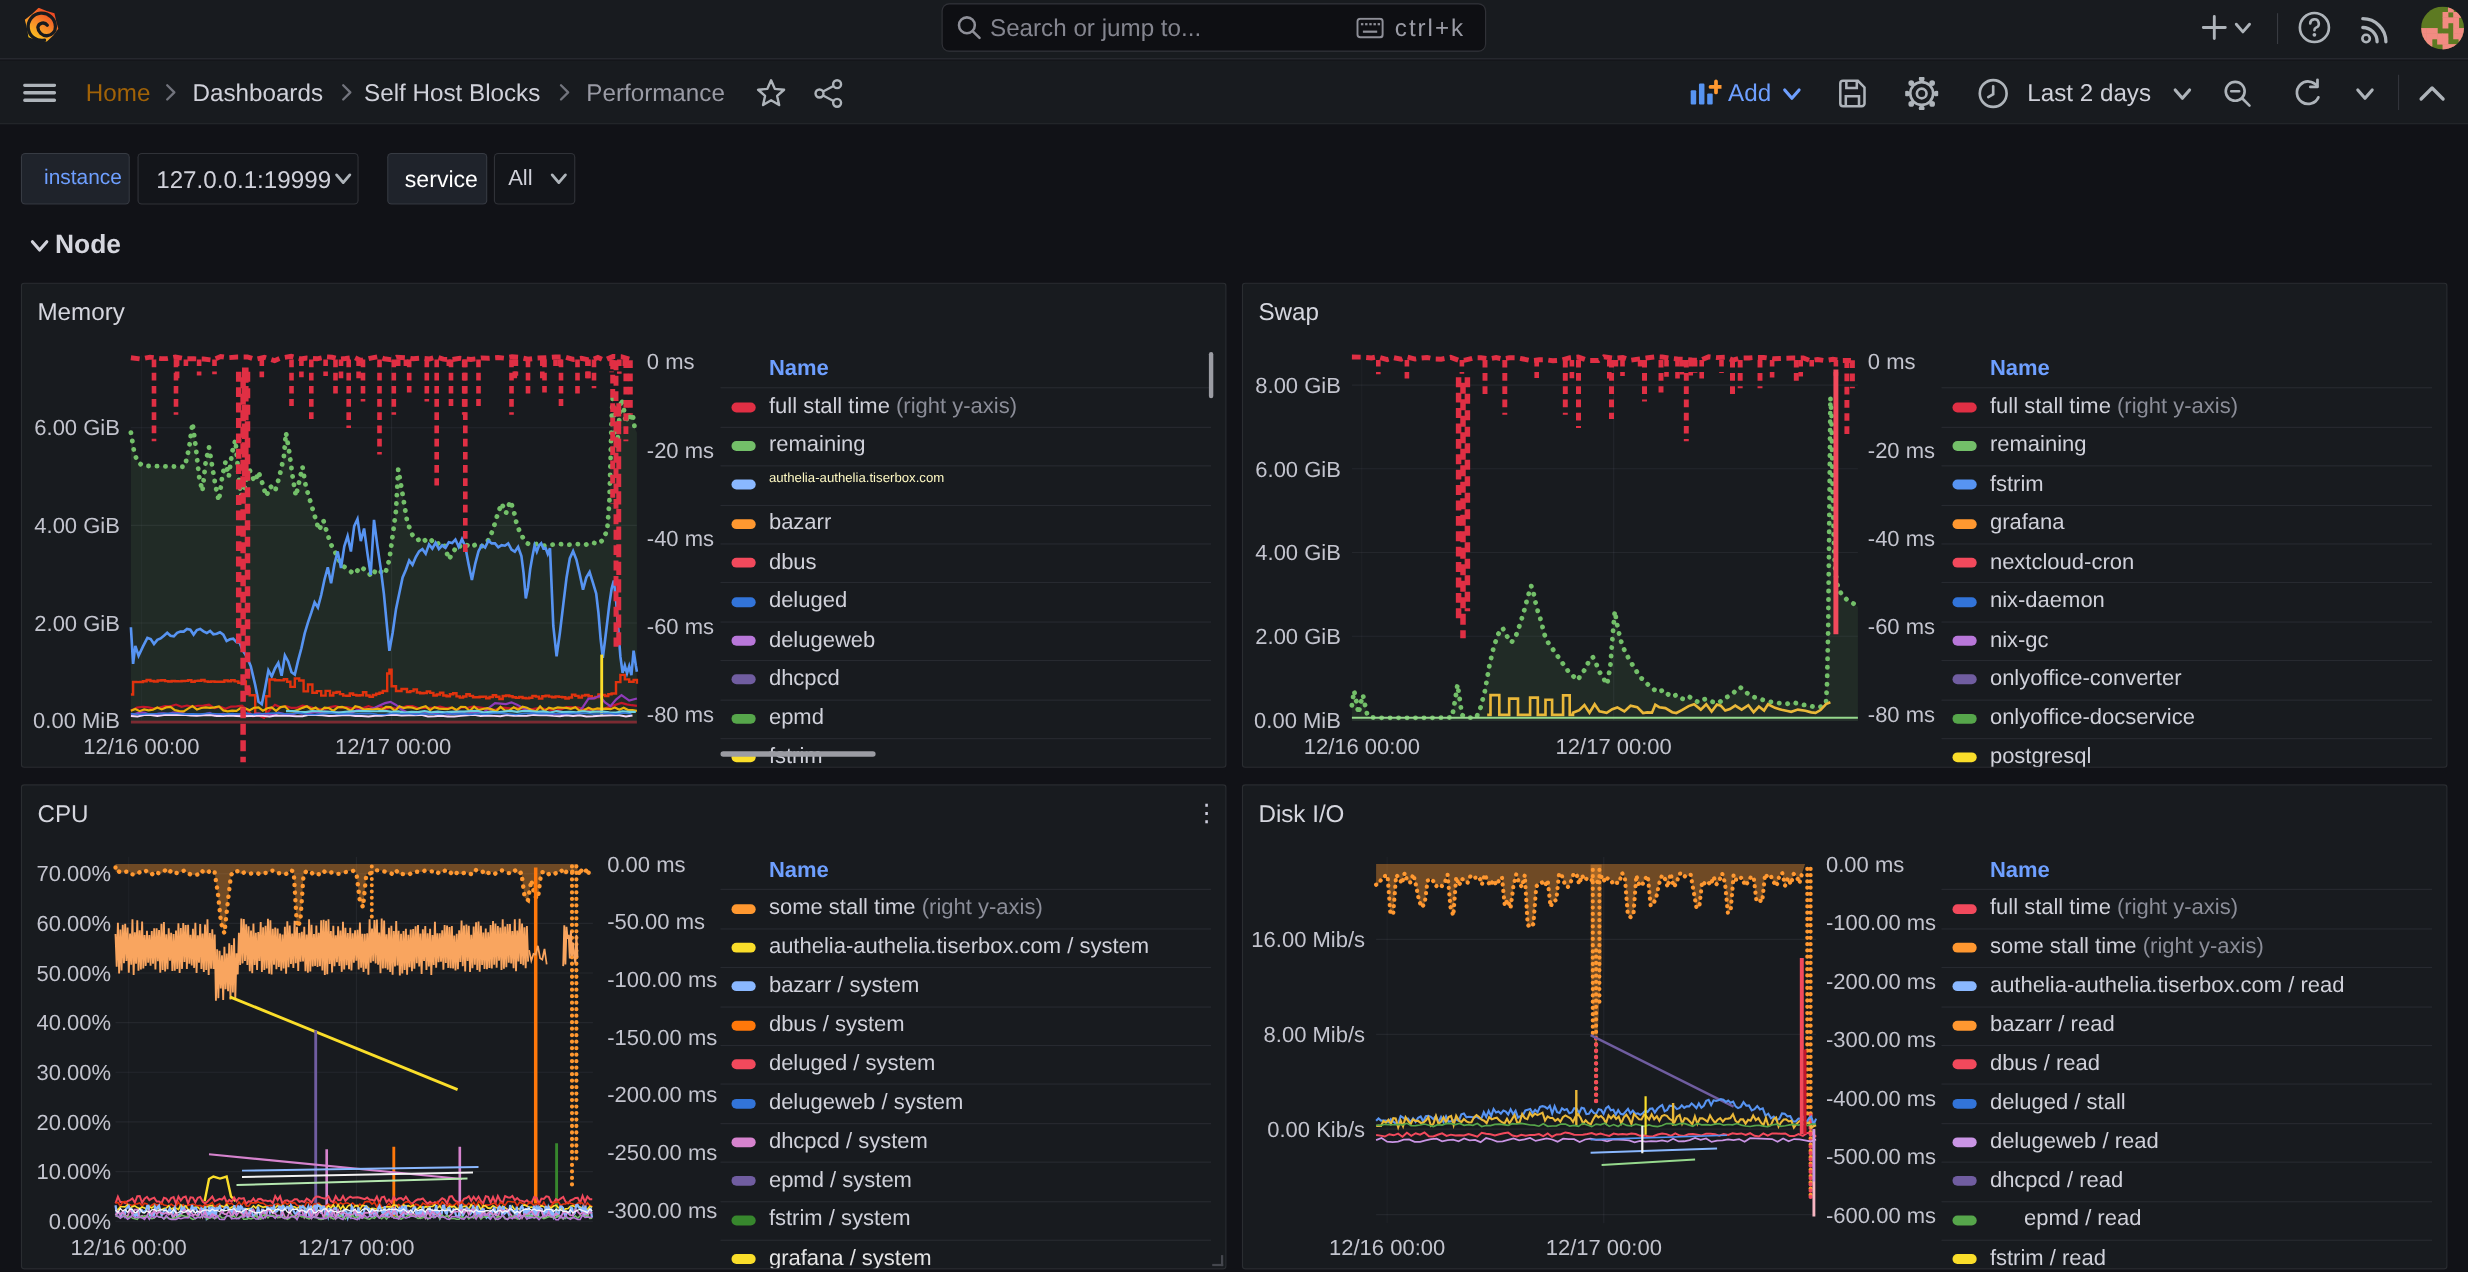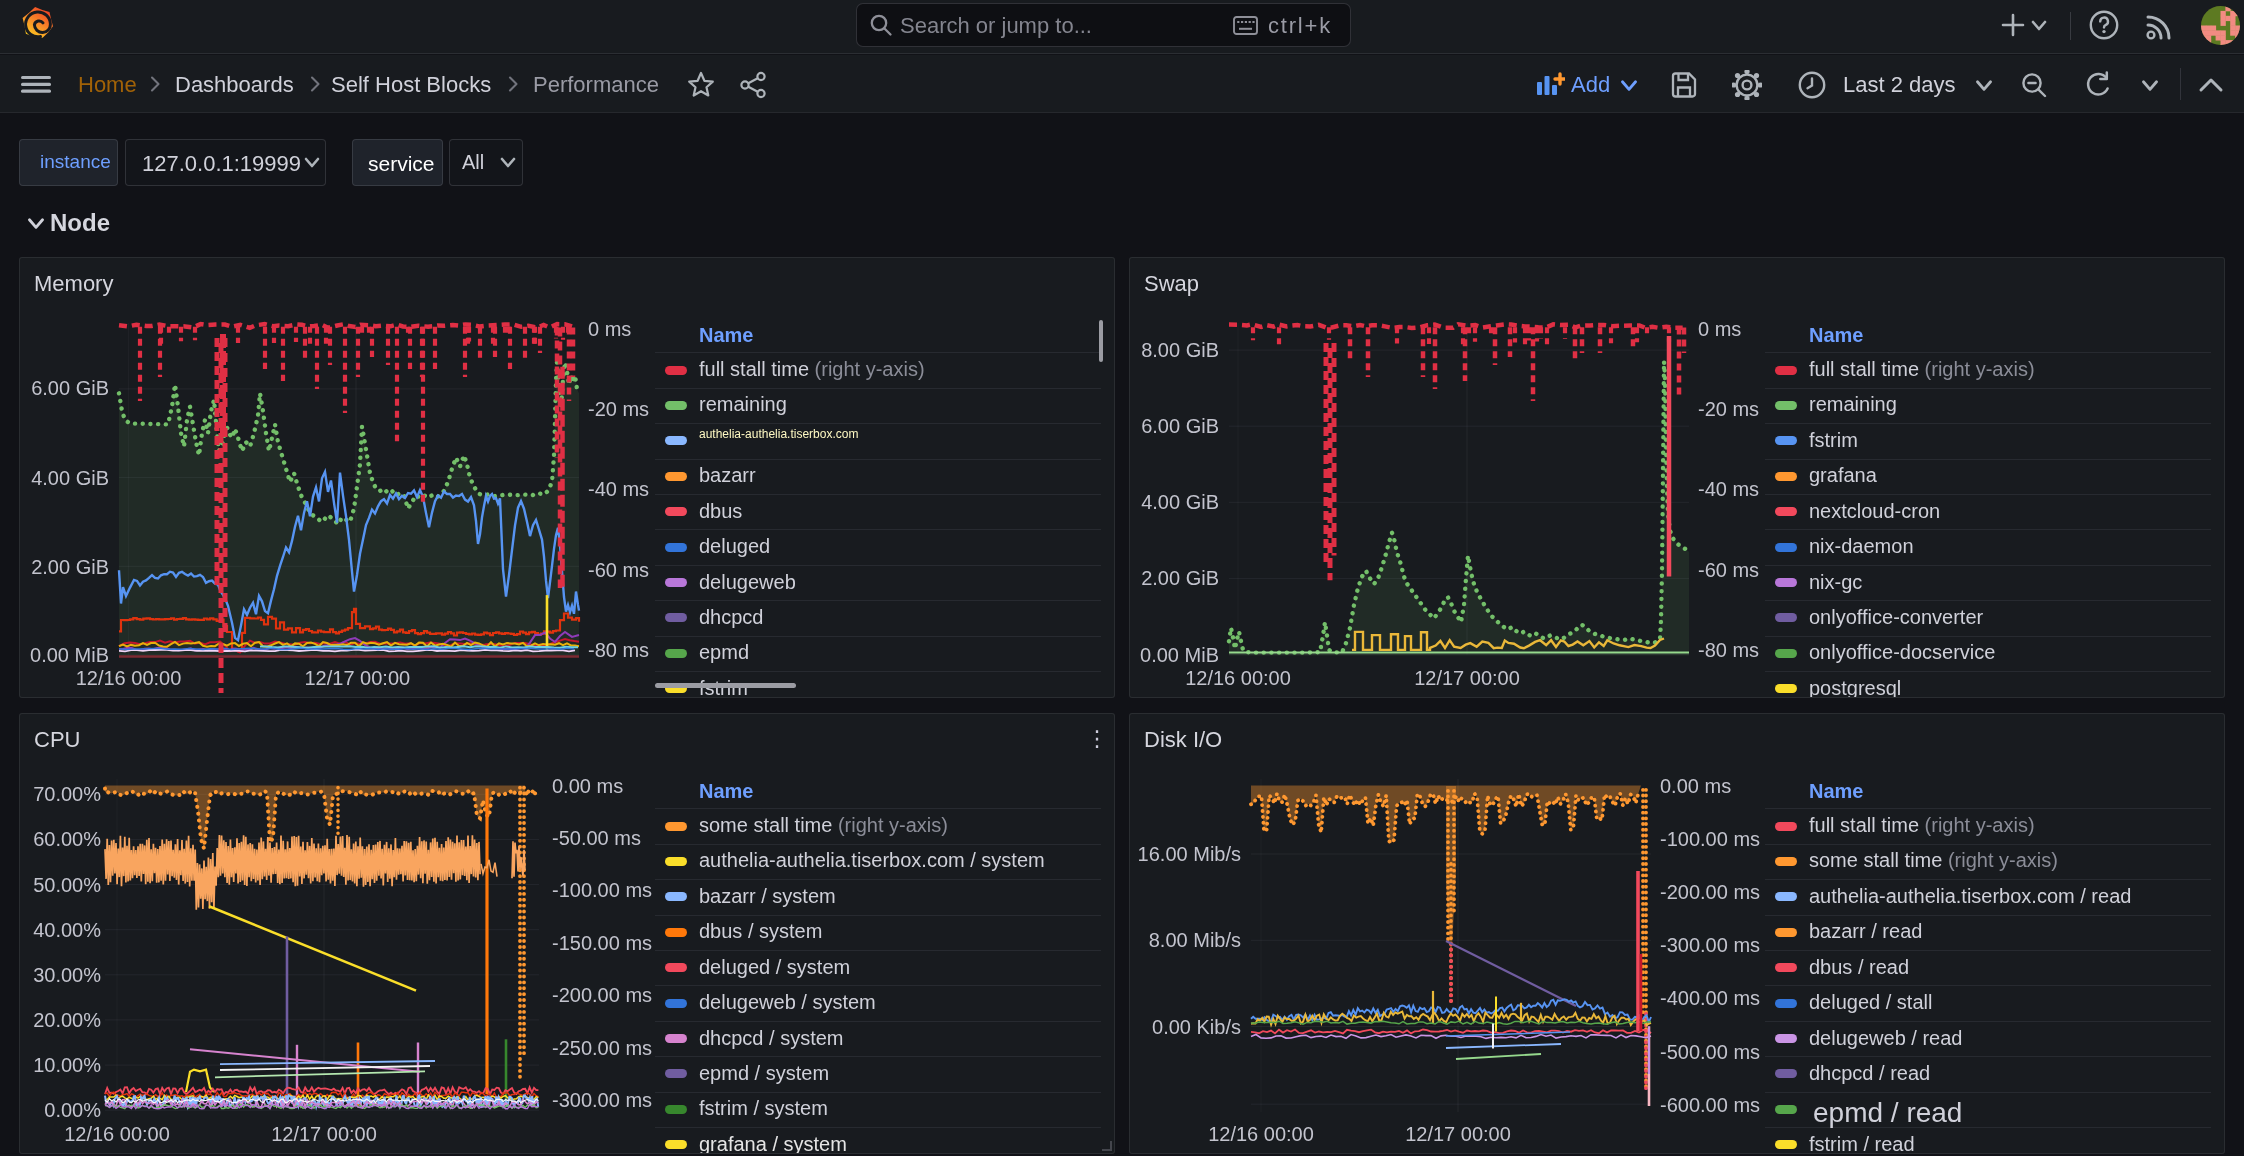--- a/index.html
+++ b/index.html
@@ -562,15 +562,15 @@
     <div style="position:absolute;left:679px;top:206.3px;font-size:20px;color:#d0d1da;white-space:nowrap;">bazarr / read</div>
     <div style="position:absolute;left:645px;top:249.2px;width:22px;height:9px;border-radius:5px;background:#f2495c;"></div>
     <div style="position:absolute;left:679px;top:241.7px;font-size:20px;color:#d0d1da;white-space:nowrap;">dbus / read</div>
     <div style="position:absolute;left:645px;top:284.6px;width:22px;height:9px;border-radius:5px;background:#3274d9;"></div>
     <div style="position:absolute;left:679px;top:277.1px;font-size:20px;color:#d0d1da;white-space:nowrap;">deluged / stall</div>
     <div style="position:absolute;left:645px;top:320.0px;width:22px;height:9px;border-radius:5px;background:#ca95e5;"></div>
     <div style="position:absolute;left:679px;top:312.5px;font-size:20px;color:#d0d1da;white-space:nowrap;">delugeweb / read</div>
     <div style="position:absolute;left:645px;top:355.4px;width:22px;height:9px;border-radius:5px;background:#705da0;"></div>
     <div style="position:absolute;left:679px;top:347.9px;font-size:20px;color:#d0d1da;white-space:nowrap;">dhcpcd / read</div>
     <div style="position:absolute;left:645px;top:390.9px;width:22px;height:9px;border-radius:5px;background:#56a64b;"></div>
-    <div style="position:absolute;left:683px;top:383.4px;font-size:28px;color:#d0d1da;white-space:nowrap;">epmd / read</div>
+    <div style="position:absolute;left:710px;top:383.4px;font-size:20px;color:#d0d1da;white-space:nowrap;">epmd / read</div>
     <div style="position:absolute;left:645px;top:426.3px;width:22px;height:9px;border-radius:5px;background:#fade2a;"></div>
     <div style="position:absolute;left:679px;top:418.8px;font-size:20px;color:#d0d1da;white-space:nowrap;">fstrim / read</div>
   </div>
 </body></html>

